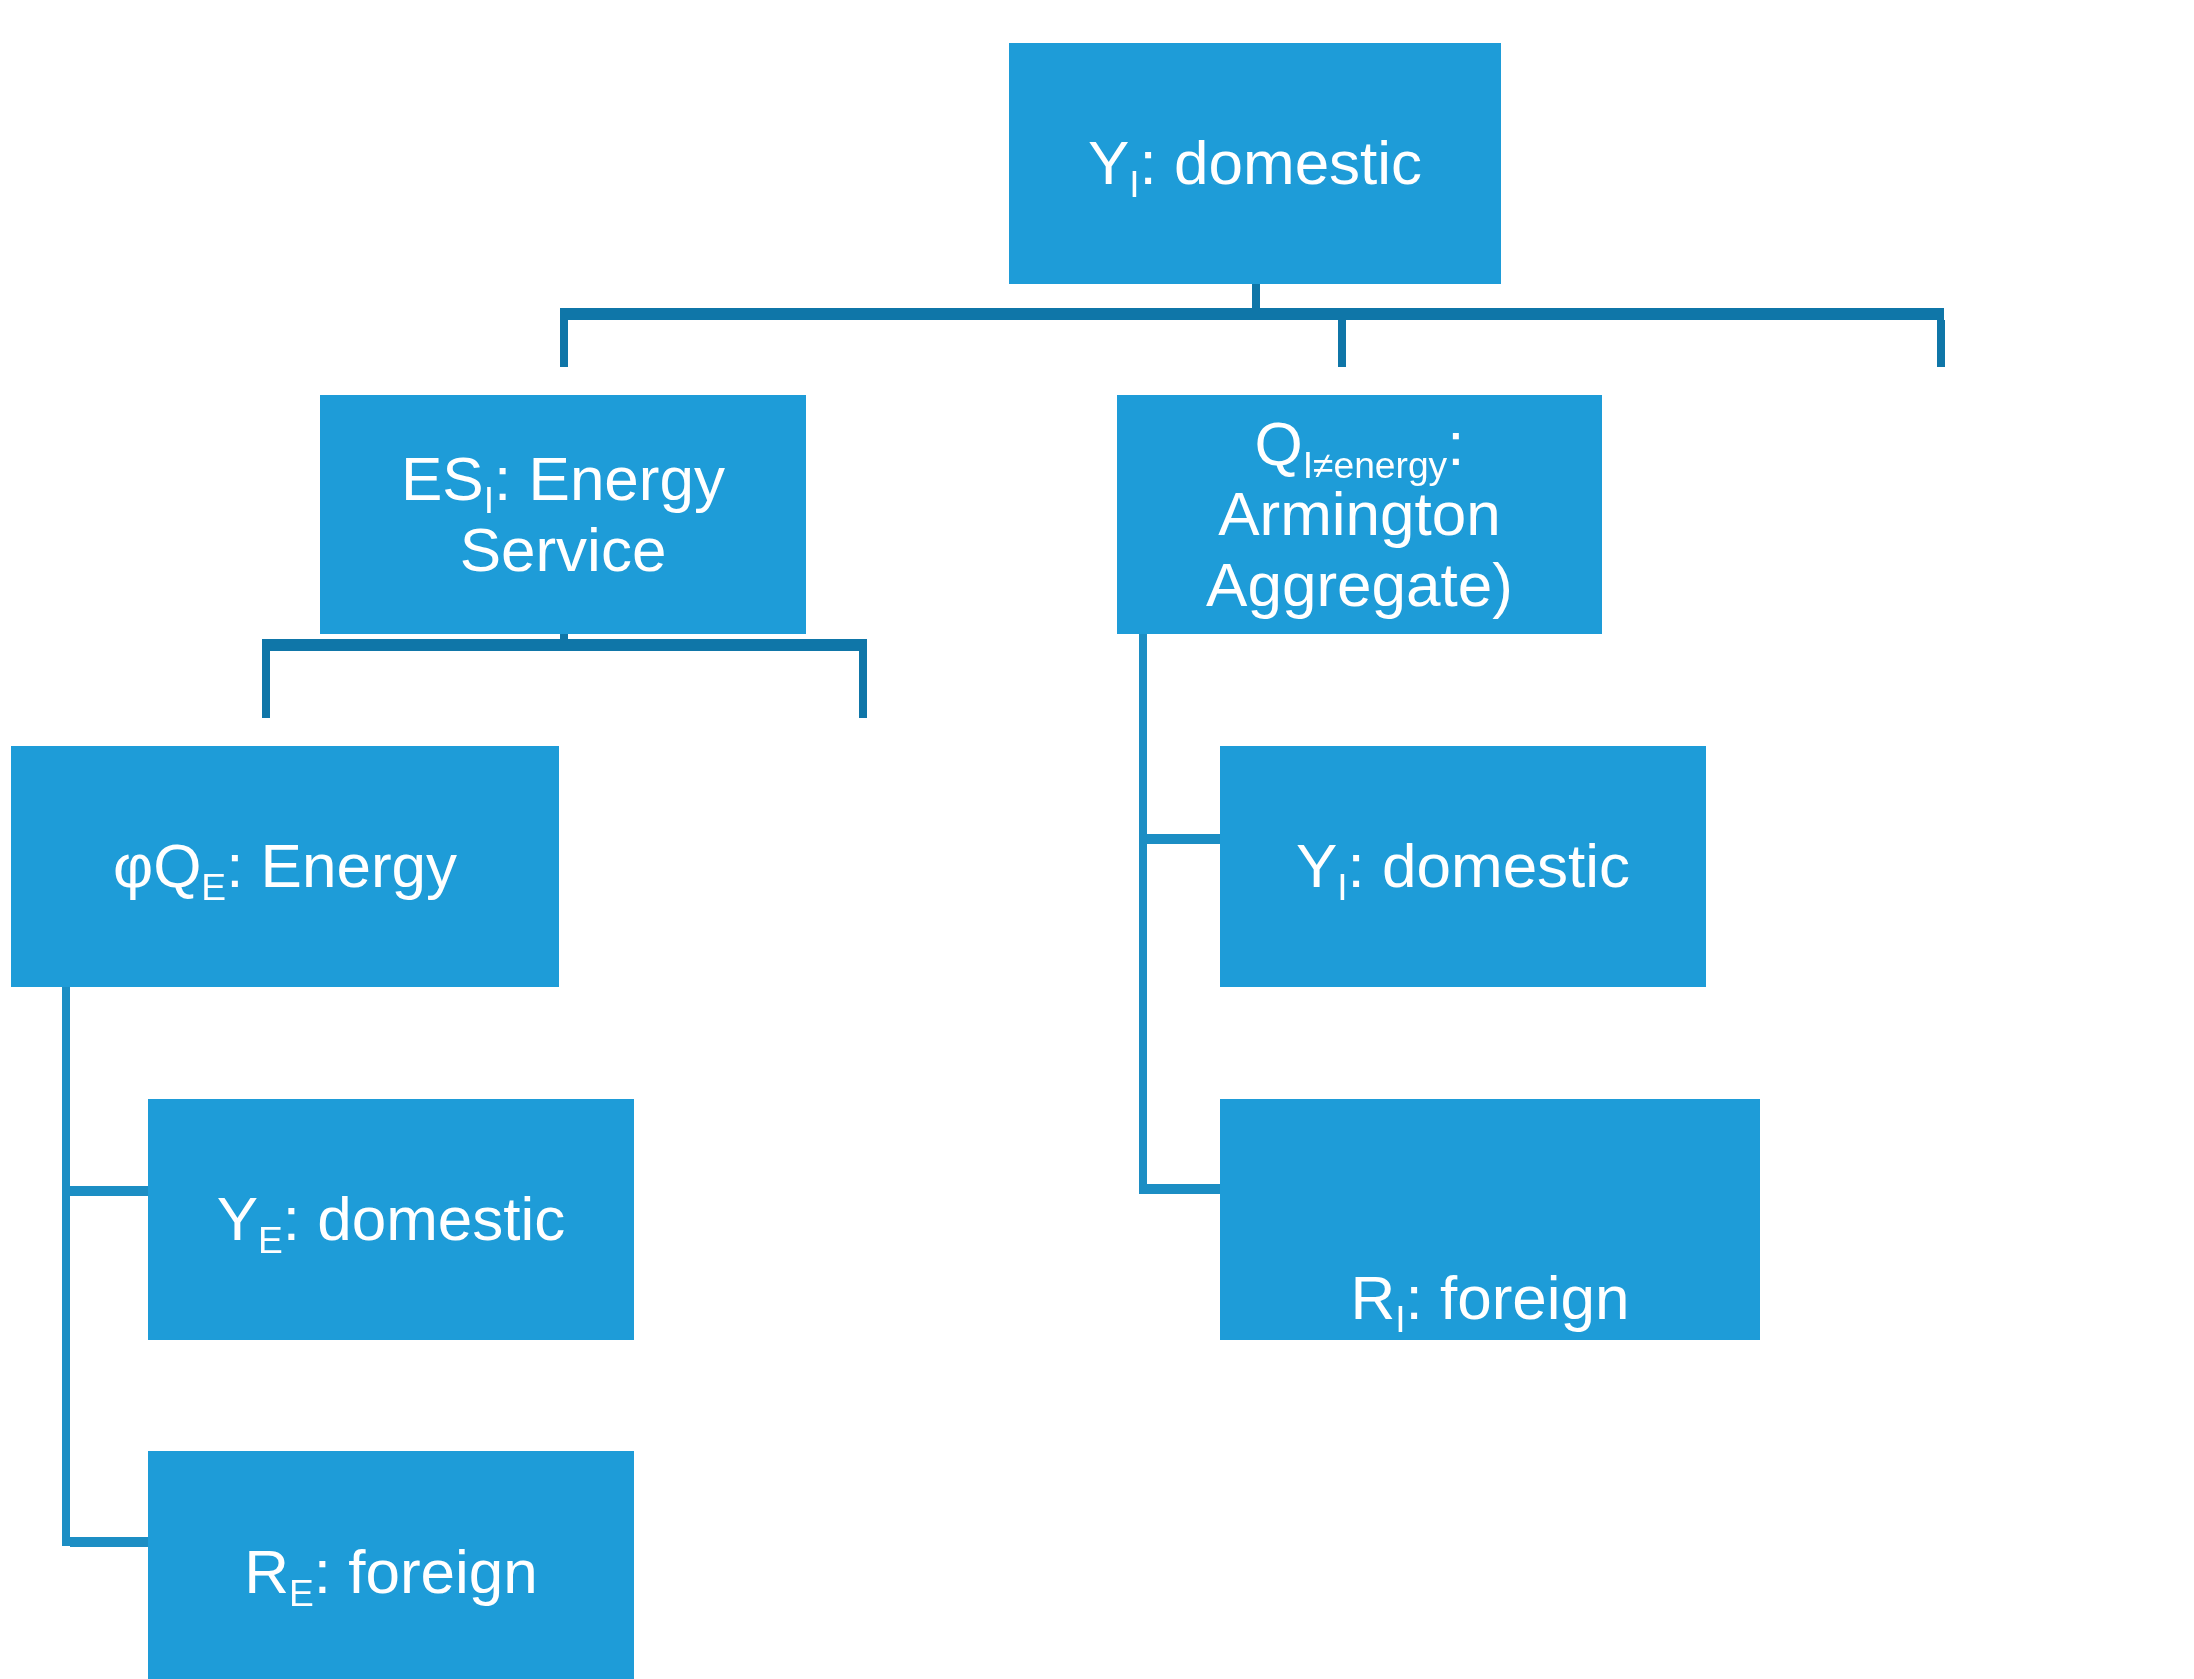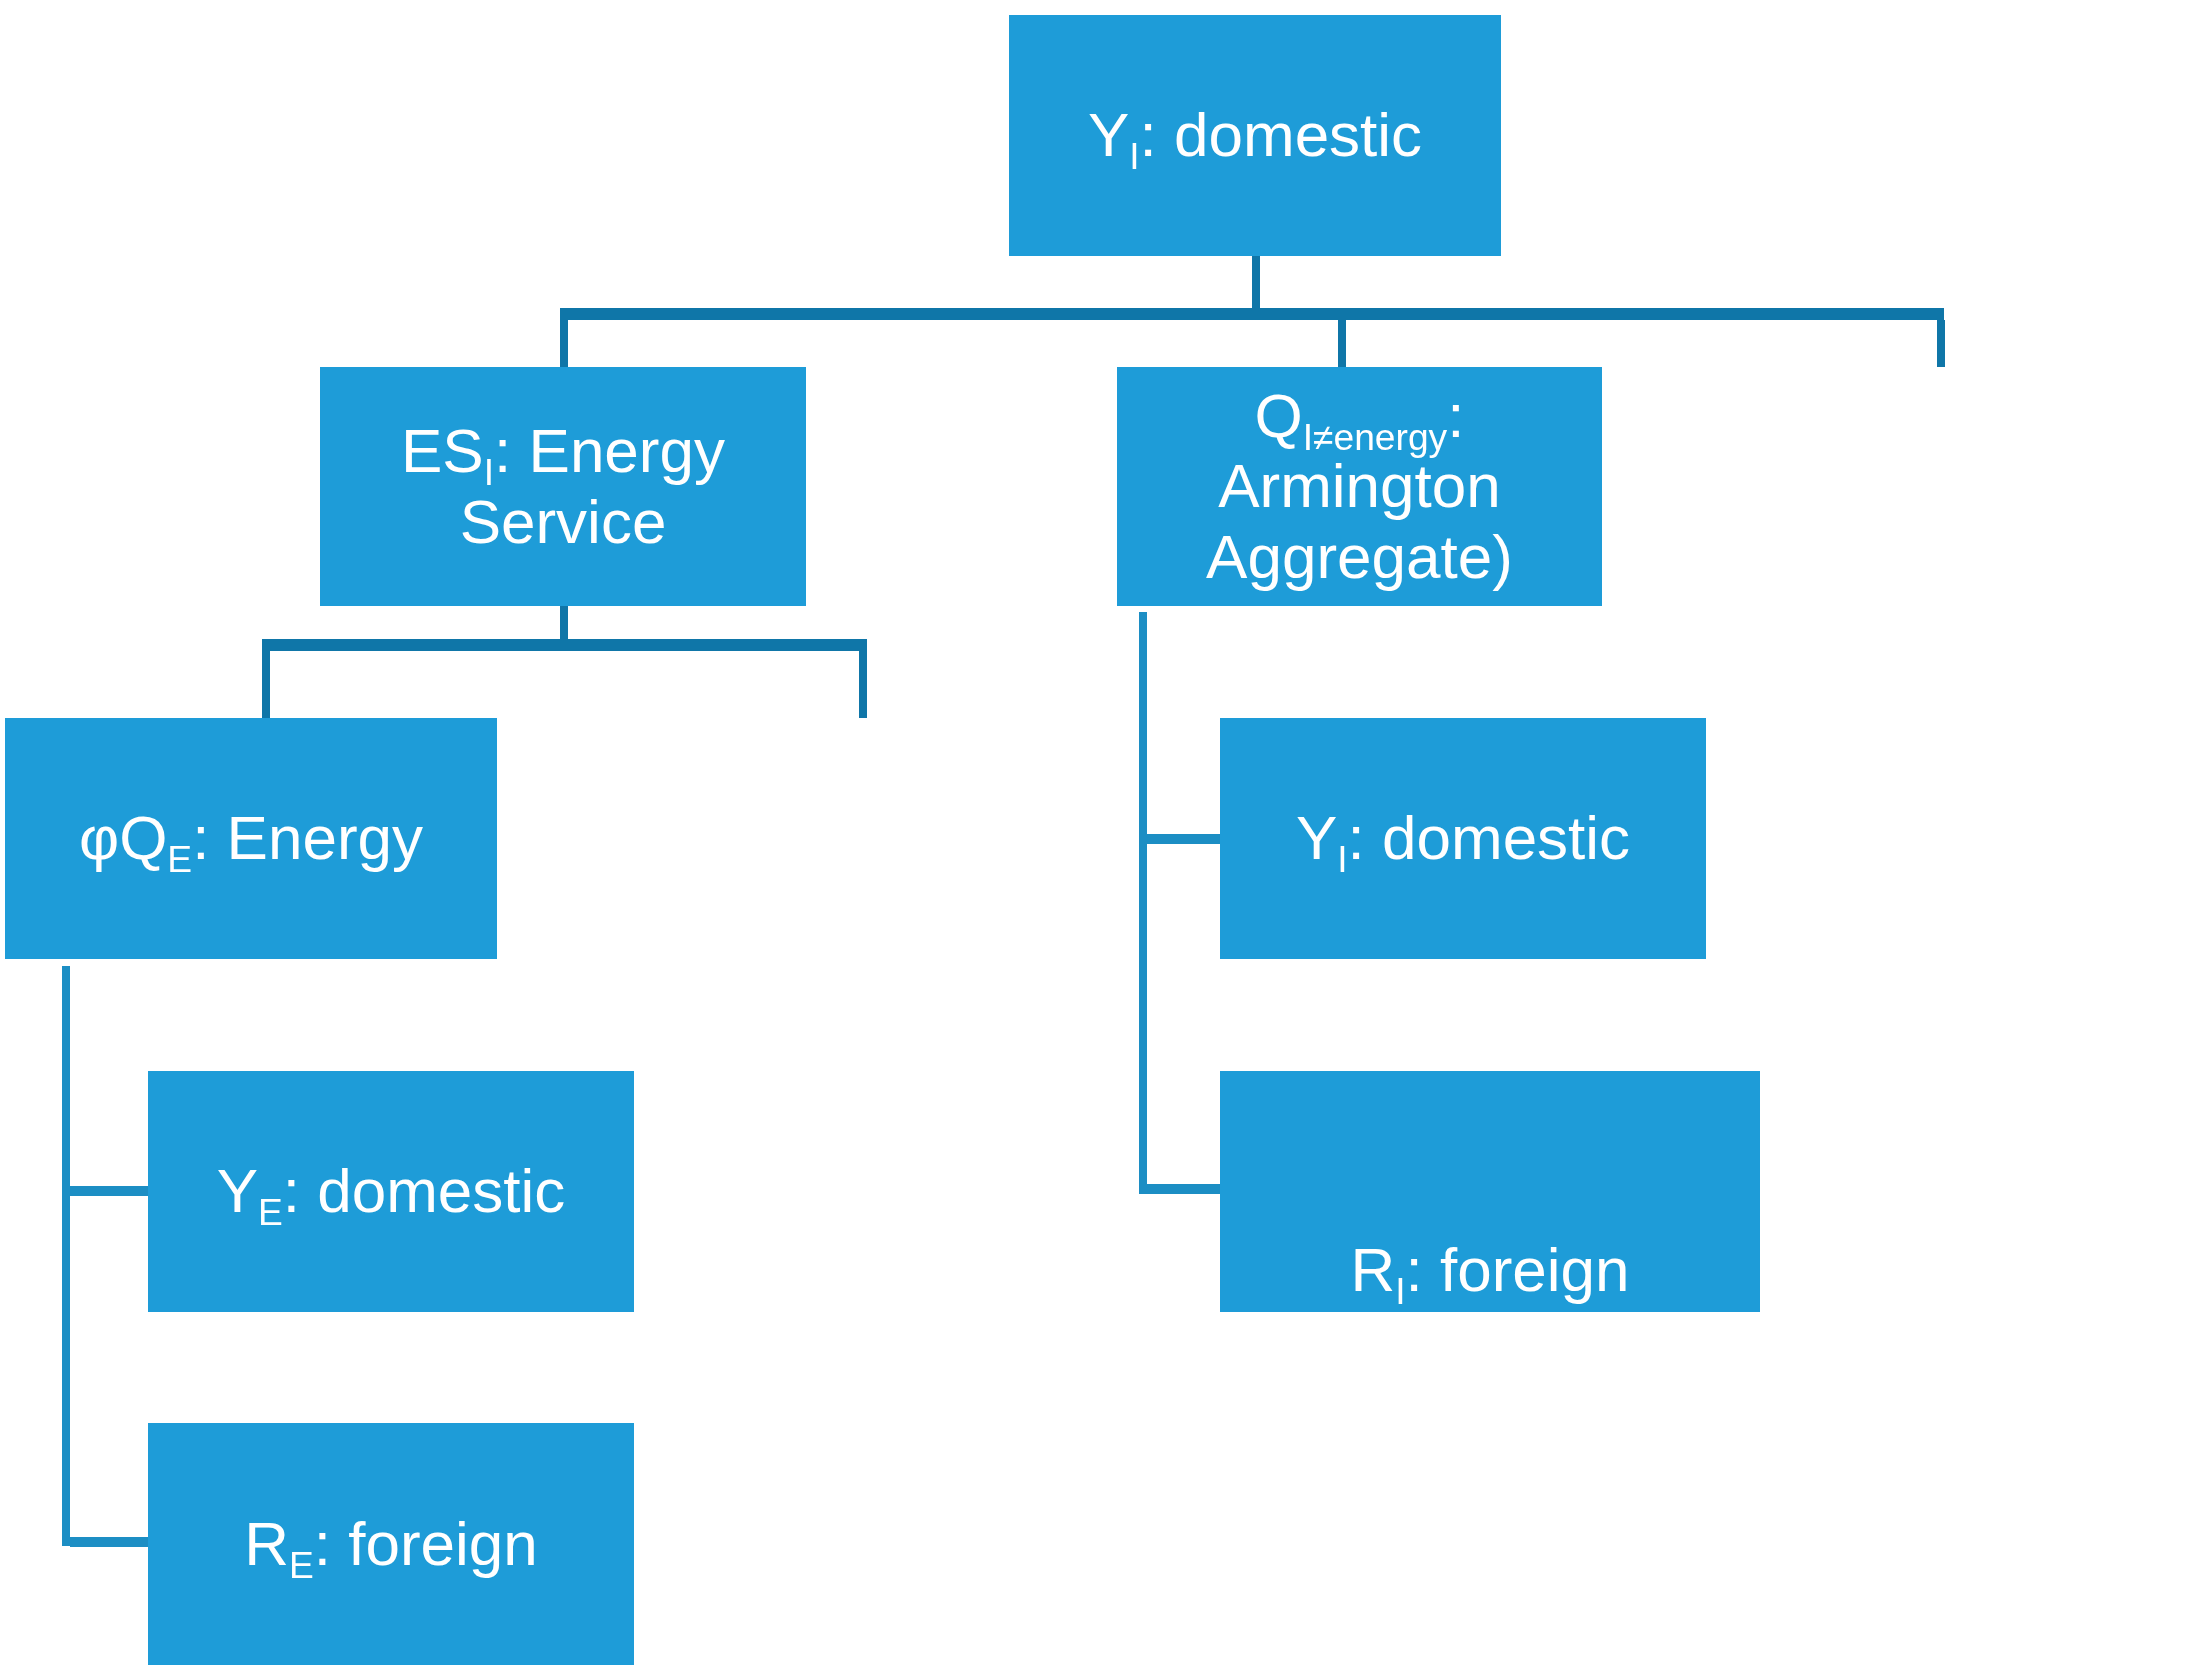--- a/index.html
+++ b/index.html
@@ -20,37 +20,38 @@
     background: var(--box-fill, #1E9CD8);
     color: var(--text-color, #ffffff);
     display: flex;
     align-items: center;
     justify-content: center;
     text-align: center;
     font-size: 62px;
     line-height: 1.13;
     box-sizing: border-box;
     padding: 6.7px 13.4px;
+    margin-top: 28px;
   }
   .node sub {
     font-size: 0.60em;
     line-height: 0;
   }
   .connector {
     position: absolute;
   }
   .connector.dark  { background: var(--connector-dark, #0F76A8); }
   .connector.light { background: var(--connector-light, #1C8EC4); }
 
   
   .pos-root    { left: 1009px; top:   15px; width: 492px; height: 241px; }
   .pos-es      { left:  320px; top:  367px; width: 486px; height: 239px; }
   .pos-q       { left: 1117px; top:  367px; width: 485px; height: 239px; }
   .pos-labor   { left: 1696px; top:  367px; width: 491px; height: 239px; }
-  .pos-energy  { left:   5px; top:  718px; width: 492px; height: 241px; }
+  .pos-energy  { left:   11px; top:  718px; width: 548px; height: 241px; }
   .pos-capital { left:  621px; top:  718px; width: 485px; height: 241px; }
   .pos-yi2     { left: 1220px; top:  718px; width: 486px; height: 241px; }
   .pos-ye      { left:  148px; top: 1071px; width: 486px; height: 241px; }
   .pos-ri      { left: 1220px; top: 1071px; width: 540px; height: 241px; align-items: flex-end; }
   .pos-re      { left:  148px; top: 1423px; width: 486px; height: 242px; }
 
   
   .c-root-stem      { left: 1252px; top:  256px; width:    7.5px; height:  55px; }
   .c-l1-rail        { left:  560px; top:  308px; width: 1384px; height:  11.7px; }
   .c-l1-drop-es     { left:  560px; top:  320px; width:    7.5px; height:  47px; }

